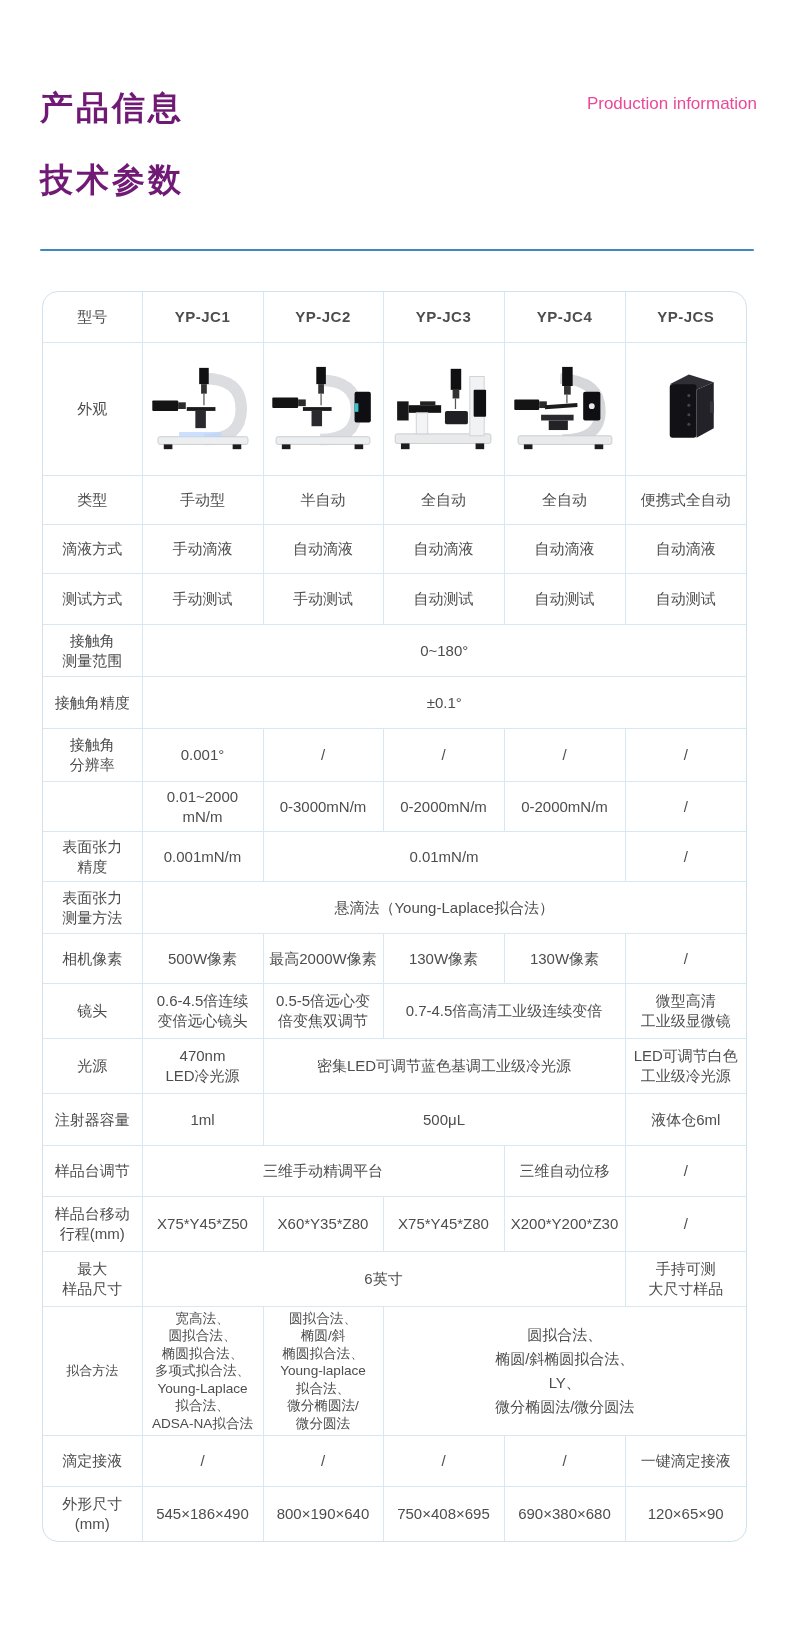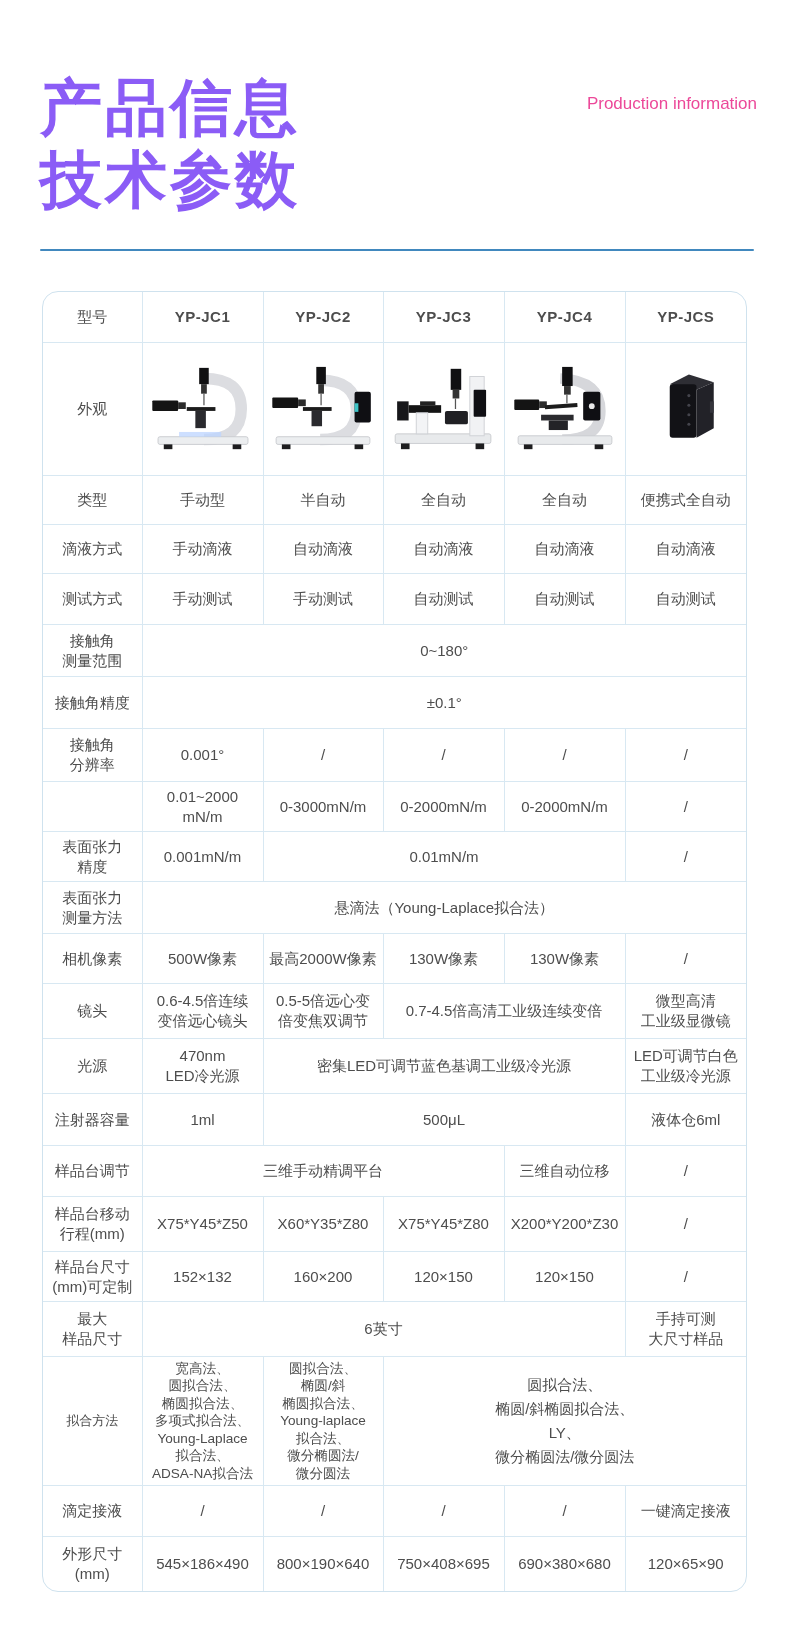--- a/index.html
+++ b/index.html
@@ -7,21 +7,21 @@
     width:790px;height:1634px;background:#ffffff;position:relative;
     font-family:"Liberation Sans","DejaVu Sans",sans-serif;
     -webkit-font-smoothing:antialiased;overflow:hidden;
   }
   .page{position:absolute;inset:0;background:#fff;}
 
   
   .title{
     position:absolute;left:40px;top:72px;
     font-family:"Liberation Serif","DejaVu Serif",serif;
-    font-weight:900;font-size:62px;line-height:72px;color:#8b5cf6;
+    font-weight:900;font-size:33px;line-height:72px;color:#701a75;
     letter-spacing:3px;white-space:pre-line;
   }
   .subtitle{
     position:absolute;right:33px;top:90px;text-align:right;
     font-size:17px;line-height:27px;color:#ec4899;font-weight:500;
   }
   .accent-line{
     position:absolute;left:40px;top:249px;width:714px;height:2px;
     background:#4188be;border-radius:1px;
   }
@@ -284,29 +284,20 @@
       <tr class="h50">
         <td class="rowlabel">样品台移动
 行程(mm)</td>
         <td>X75*Y45*Z50</td>
         <td>X60*Y35*Z80</td>
         <td>X75*Y45*Z80</td>
         <td>X200*Y200*Z30</td>
         <td>/</td>
       </tr>
 
-      <tr class="h45">
-        <td class="rowlabel">样品台尺寸
-(mm)可定制</td>
-        <td>152×132</td>
-        <td>160×200</td>
-        <td>120×150</td>
-        <td>120×150</td>
-        <td>/</td>
-      </tr>
 
       <tr class="h50">
         <td class="rowlabel">最大
 样品尺寸</td>
         <td colspan="4">6英寸</td>
         <td>手持可测
 大尺寸样品</td>
       </tr>
 
 

